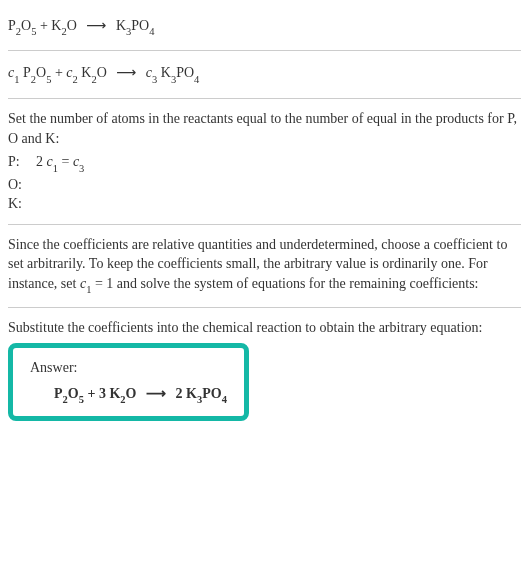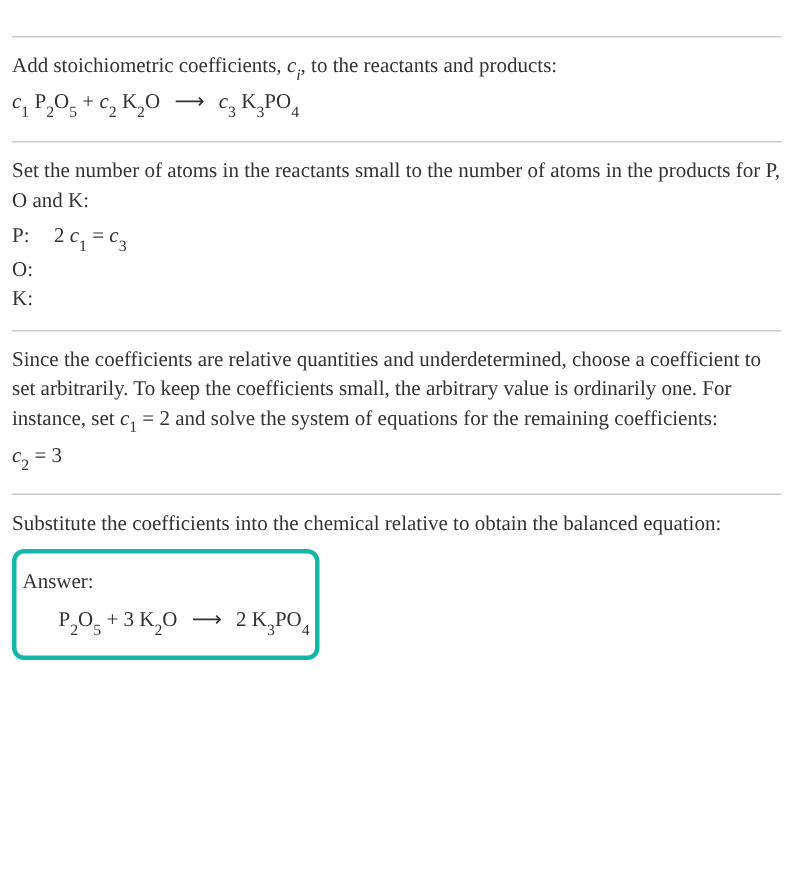--- a/index.html
+++ b/index.html
@@ -45,83 +45,85 @@
     }
     .eq-row {
       display: flex;
       align-items: baseline;
     }
     .eq-label {
       width: 28px;
       flex-shrink: 0;
     }
     .answer-box {
-      border: 3px solid #14b8a6;
+      border: 5px solid #14b8a6;
       border-radius: 8px;
-      padding: 10px 4px;
+      padding: 10px 17px;
       display: inline-block;
       margin-top: 6px;
     }
     .answer-label {
       margin-bottom: 6px;
     }
     .answer-content {
       padding-left: 24px;
+      font-weight: bold;
     }
   </style>
 </head>
 <body>
 
 <div class="section">
+  <div class="eq-line">
+    <span><span>P</span><span class="sub">2</span><span>O</span><span class="sub">5</span></span><span><span> + K</span><span class="sub">2</span><span>O</span></span>
+    <span class="arrow">⟶</span>
+    <span><span>K</span><span class="sub">3</span><span>PO</span><span class="sub">4</span></span>
+  </div>
 </div>
 
 <hr class="divider">
 
 <div class="section">
-  <div>
-    <span>Add stoichiometric coefficients, </span><span class="ital">c</span><span class="sub ital">i</span><span>, to the reactants and products:</span>
-  </div>
   <div class="eq-line">
     <span class="ital">c</span><span class="sub">1</span><span> P</span><span class="sub">2</span><span>O</span><span class="sub">5</span><span> + </span><span class="ital">c</span><span class="sub">2</span><span> K</span><span class="sub">2</span><span>O</span>
     <span class="arrow">⟶</span>
     <span class="ital">c</span><span class="sub">3</span><span> K</span><span class="sub">3</span><span>PO</span><span class="sub">4</span>
   </div>
 </div>
 
 <hr class="divider">
 
 <div class="section">
-  <div>Set the number of atoms in the reactants small to the number of atoms in the products for P, O and K:</div>
+  <div>Set the number of atoms in the reactants equal to the number of equal in the products for P, O and K:</div>
   <div class="eq-table">
     <div class="eq-row">
       <span class="eq-label">P:</span>
       <span><span>2 </span><span class="ital">c</span><span class="sub">1</span><span> = </span><span class="ital">c</span><span class="sub">3</span></span>
     </div>
     <div class="eq-row">
       <span class="eq-label">O:</span>
     </div>
     <div class="eq-row">
       <span class="eq-label">K:</span>
     </div>
   </div>
 </div>
 
 <hr class="divider">
 
 <div class="section">
   <div>
-    <span>Since the coefficients are relative quantities and underdetermined, choose a coefficient to set arbitrarily. To keep the coefficients small, the arbitrary value is ordinarily one. For instance, set </span><span class="ital">c</span><span class="sub">1</span><span> = 2 and solve the system of equations for the remaining coefficients:</span>
+    <span>Since the coefficients are relative quantities and underdetermined, choose a coefficient to set arbitrarily. To keep the coefficients small, the arbitrary value is ordinarily one. For instance, set </span><span class="ital">c</span><span class="sub">1</span><span> = 1 and solve the system of equations for the remaining coefficients:</span>
   </div>
-  <div class="eq-line"><span class="ital">c</span><span class="sub">2</span><span> = 3</span></div>
 </div>
 
 <hr class="divider">
 
 <div class="section">
-  <div>Substitute the coefficients into the chemical relative to obtain the balanced equation:</div>
+  <div>Substitute the coefficients into the chemical reaction to obtain the arbitrary equation:</div>
   <div class="answer-box">
     <div class="answer-label">Answer:</div>
     <div class="answer-content">
       <span>P</span><span class="sub">2</span><span>O</span><span class="sub">5</span><span> + 3 K</span><span class="sub">2</span><span>O</span>
       <span class="arrow">⟶</span>
       <span>2 K</span><span class="sub">3</span><span>PO</span><span class="sub">4</span>
     </div>
   </div>
 </div>
 

